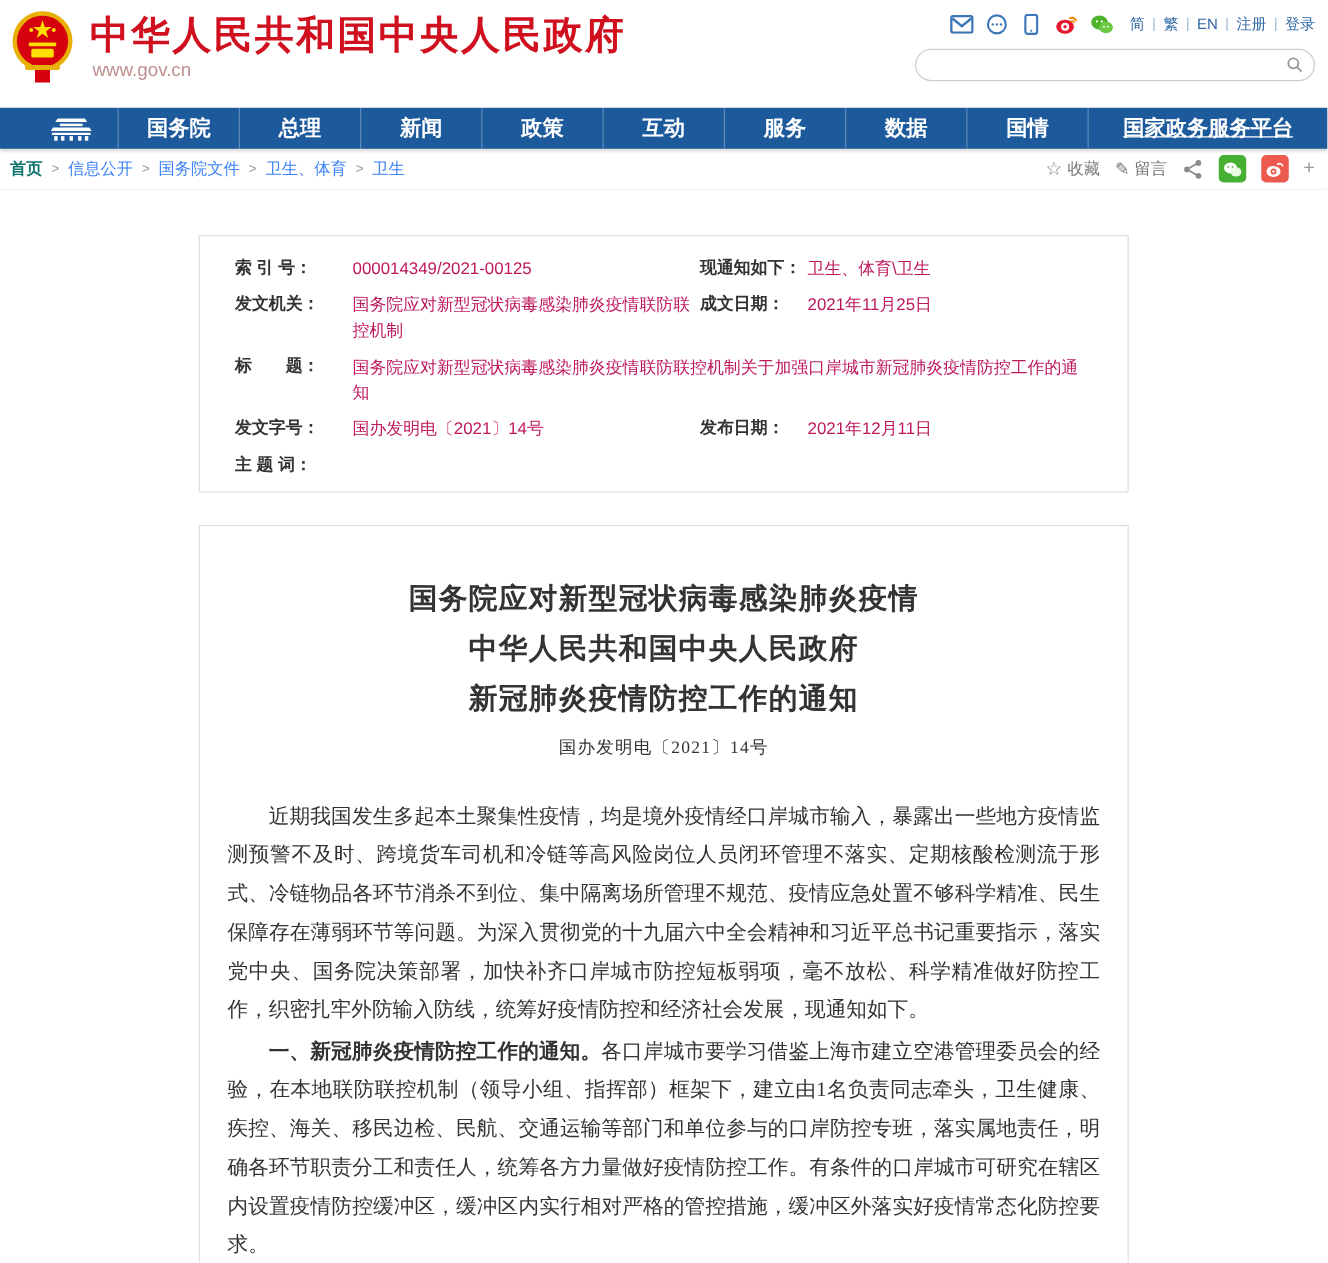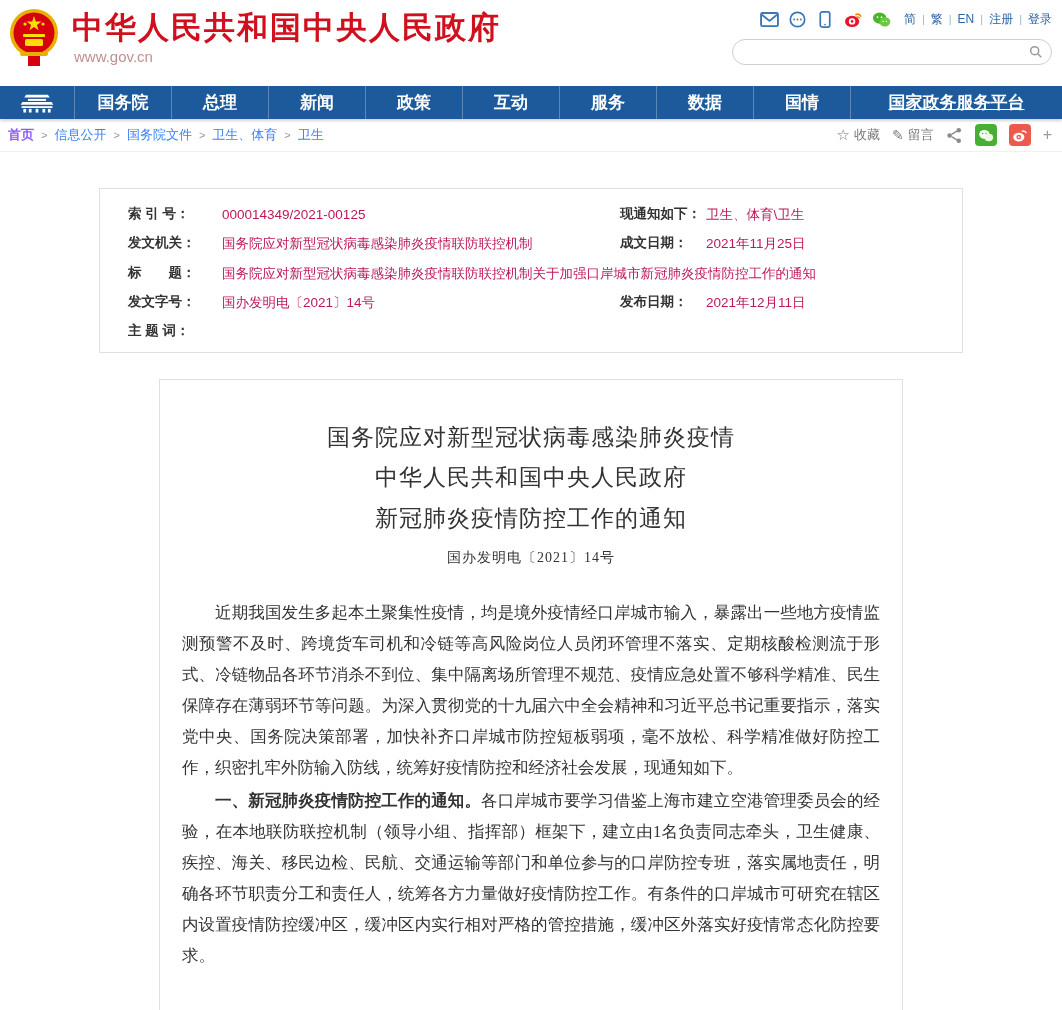--- a/index.html
+++ b/index.html
@@ -17,53 +17,53 @@
   .quick-icons { display:flex; align-items:center; justify-content:flex-end; gap:9px; height:22px; }
   .qicon { width:19px; height:19px; display:inline-flex; align-items:center; justify-content:center; }
   .lang-links { display:inline-flex; align-items:center; gap:6px; font-size:12px; margin-left:4px; }
   .lang-links a { color:#2e66a5; text-decoration:none; }
   .lang-sep { color:#9ab4d4; font-size:11px; }
   .search-box { margin-top:9px; height:26px; border:1px solid #cfcfcf; border-radius:13px;
     display:flex; align-items:center; padding:0 8px 0 12px; background:#fff; }
   .search-box input { flex:1; border:none; outline:none; font-size:13px; height:20px; background:transparent; }
 
   
-  .nav { height:33px; background:#1d5a9b; display:flex; box-shadow:0 2px 3px rgba(0,0,0,.18); }
+  .nav { height:33px; background:#1d5a9b; display:flex; box-shadow:0 2px 3px rgba(0,0,0,.18);padding-left:20px; }
   .nav-item { color:#fff; font-size:17px; font-weight:bold; display:flex; align-items:center;
     justify-content:center; border-right:1px solid rgba(255,255,255,.28); cursor:pointer; }
   .nav-item:last-child { border-right:none;text-decoration:underline; }
   .nav-home { width:75px; } .nav-std { width:97px; } .nav-wide { flex:1; }
 
   
   .crumb-row { height:33px; display:flex; align-items:center; justify-content:space-between;
     padding:0 10px 0 8px; border-bottom:1px solid #f0f0f0; }
   .crumbs { font-size:13px; color:#444; display:flex; align-items:center; gap:7px; }
   .crumbs .crumb { color:#3b82f6; cursor:pointer; }
-  .crumbs .crumb.first { font-weight:bold; color:#8b5cf6; }
+  .crumbs .crumb.first { font-weight:bold; color:#0f766e; }
   .crumb-sep { color:#999; font-size:11px; }
   .page-actions { display:flex; align-items:center; gap:12px; font-size:13px; color:#777; }
   .action { display:inline-flex; align-items:center; gap:4px; cursor:pointer; color:#777; }
   .sq-icon { width:22px; height:22px; border-radius:4px; display:inline-flex;
     align-items:center; justify-content:center; cursor:pointer; }
   .sq-wechat { background:#46b035; } .sq-weibo { background:#ec594d; }
   .plus-more { color:#999; font-size:16px; cursor:pointer; }
 
   
   .main { padding-top:36px; }
-  .info-box { width:864px; margin:0 auto; border:1px solid #e0e0e0; padding:16px 28px 12px 28px;
+  .info-box { width:744px; margin:0 auto; border:1px solid #e0e0e0; padding:16px 28px 12px 28px;
     font-size:13.5px; }
   .info-grid { display:grid; grid-template-columns:86px 1fr 78px 228px; column-gap:8px; row-gap:9px; }
   .ilabel { font-weight:bold; color:#333; white-space:nowrap; }
   .ivalue { color:#be185d; line-height:1.5; }
   .span3 { grid-column:2 / 5; }
 
   .doc-box { width:744px; margin:26px auto 0 auto; border:1px solid #e0e0e0;
     padding:38px 22px 30px 22px; min-height:660px;
     font-family:"Liberation Serif", serif; }
-  .doc-title { text-align:center; font-size:23px; font-weight:normal; color:#333;
+  .doc-title { text-align:center; font-size:23px; font-weight:bold; color:#333;
     line-height:1.75; letter-spacing:1px; }
   .doc-subtitle { text-align:center; font-size:14px; margin-top:10px; color:#333; letter-spacing:1px; }
   .doc-body { margin-top:30px; font-size:16.5px; line-height:31px; color:#333; }
   .doc-body p { margin-bottom:2px; text-align:justify; }
   .p-indent { text-indent:2em; }
   .sec-head { font-weight:bold; }
 
   a { text-decoration:none; }
 </style>
 </head>

